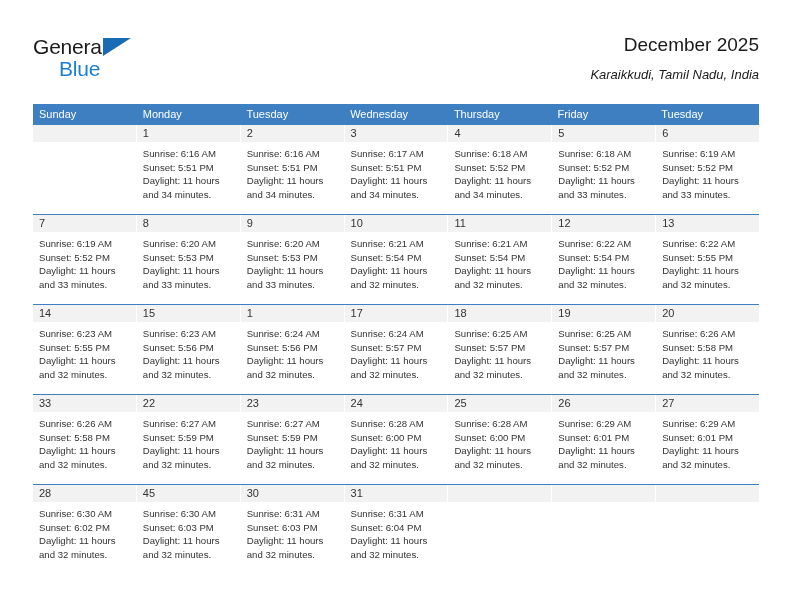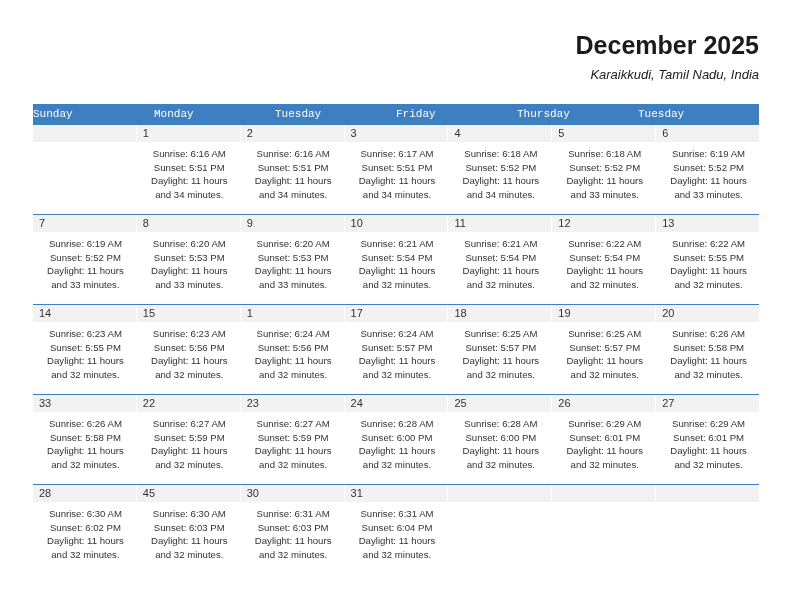--- a/index.html
+++ b/index.html
@@ -65,24 +65,24 @@
     color: #1a7fd4;
     font-family: "Liberation Sans", sans-serif;
   }
   .title-block {
     position: absolute;
     right: 0;
     top: 0;
     text-align: right;
   }
   .cal-title {
-    font-size: 25px;
+    font-size: 19px;
     line-height: 34px;
     color: #1b1b1b;
-    font-weight: bold;
+    font-weight: normal;
     white-space: nowrap;
   }
   .cal-subtitle {
     font-size: 13px;
     line-height: 20px;
     margin-top: 3px;
     color: #1b1b1b;
     white-space: nowrap;
     font-style: italic;
   }
@@ -98,23 +98,23 @@
     display: flex;
     background: #3d7fc1;
     height: 21px;
   }
   .weekday {
     flex: 1 1 0;
     min-width: 0;
     color: #ffffff;
     font-size: 11px;
     line-height: 21px;
+    padding-left: 6px;
     box-sizing: border-box;
     white-space: nowrap;
-    font-family: Liberation Mono, monospace;
   }
 
   .week {
     display: flex;
     border-top: 1.3px solid #3d7fc1;
   }
   .week.first {
     border-top: none;
   }
   .day {
@@ -133,21 +133,20 @@
     border-bottom: 1px solid #ffffff;
   }
   .day-num {
     font-size: 11px;
     line-height: 17px;
     color: #333333;
     padding-left: 6px;
   }
   .day-body {
     padding: 4px 4px 0 6px;
-    text-align: center;
   }
   .day-line {
     font-size: 9.6px;
     line-height: 13.6px;
     color: #333333;
     white-space: nowrap;
   }
   .day-line.wrap {
     white-space: normal;
   }
@@ -155,35 +154,41 @@
     background: #f2f2f2;
   }
 </style>
 </head>
 <body>
 
 <div class="page">
 
   <div class="header">
 
+    <div class="logo">
+      <span class="logo-general">General</span>
+      <span class="logo-tri"></span>
+      <span class="logo-blue">Blue</span>
+    </div>
 
     <div class="title-block">
       <div class="cal-title">December 2025</div>
       <div class="cal-subtitle">Karaikkudi, Tamil Nadu, India</div>
     </div>
 
   </div>
 
   <div class="calendar">
     <div class="weekday-row" id="weekday-row">
         <div class="weekday">Sunday</div>
         <div class="weekday">Monday</div>
         <div class="weekday">Tuesday</div>
+        <div class="weekday">Wednesday</div>
+        <div class="weekday">Thursday</div>
         <div class="weekday">Friday</div>
-        <div class="weekday">Thursday</div>
         <div class="weekday">Tuesday</div>
       </div>
     <div id="weeks-container">
         <div class="week first">
           <div class="day empty">
             <div class="day-num-band">
               <div class="day-num"></div>
             </div>
           </div>
           <div class="day">

